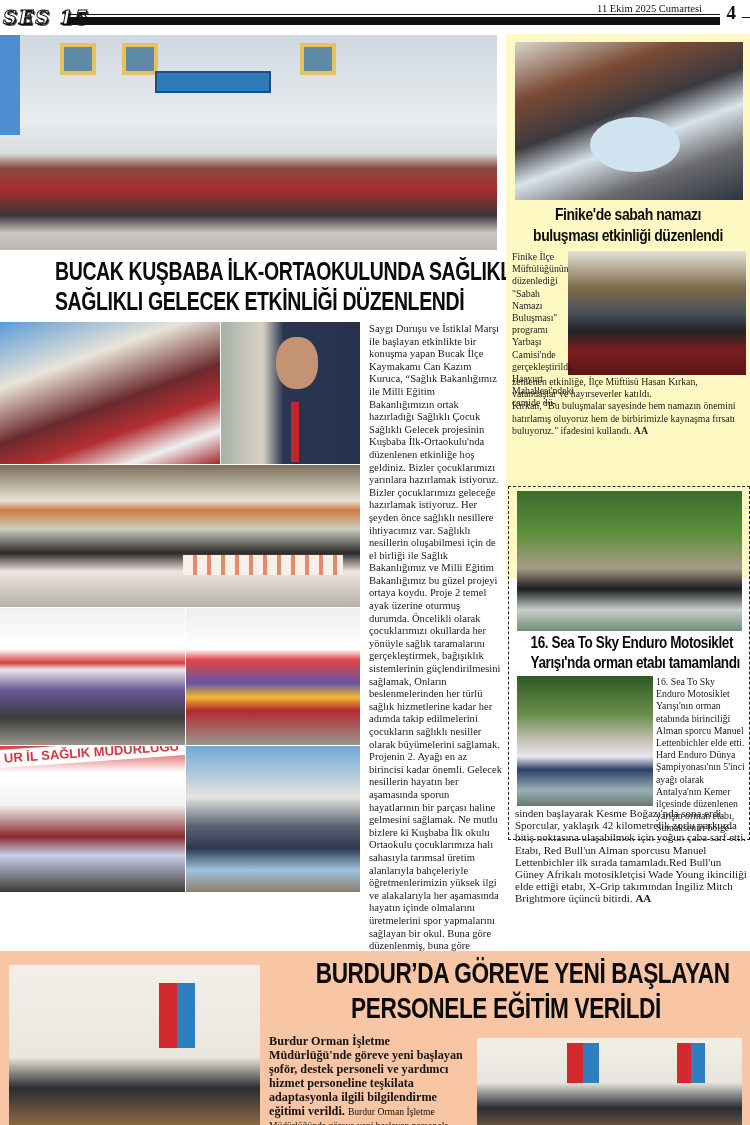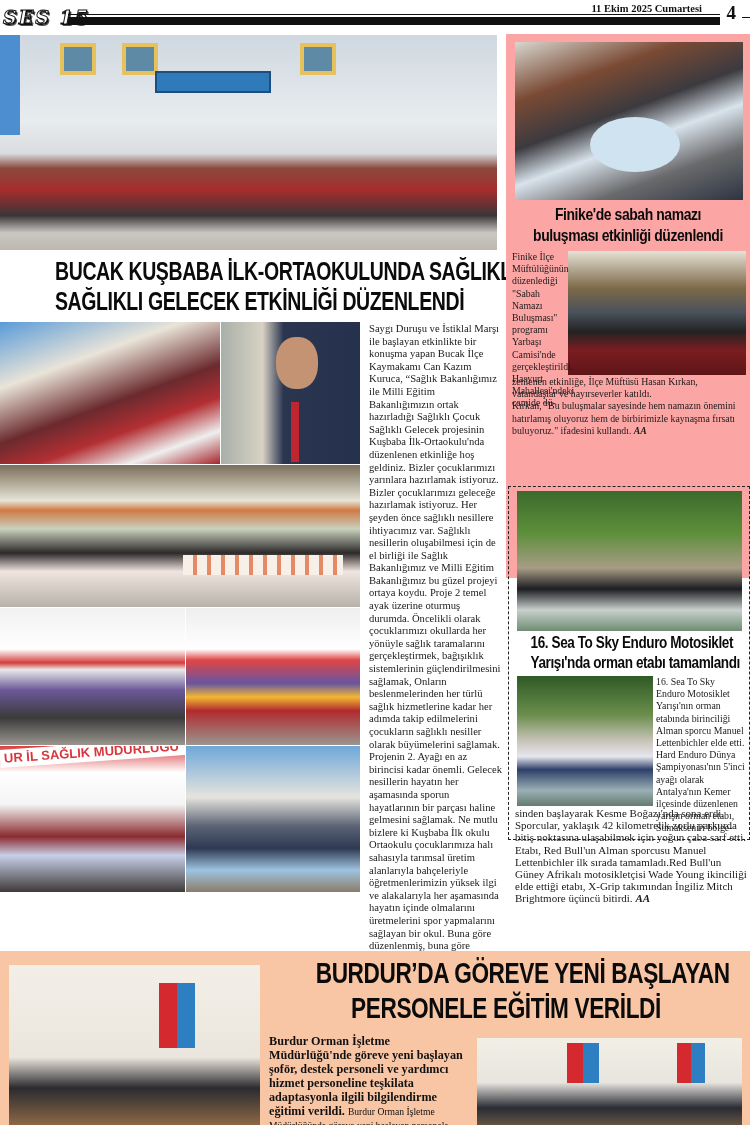--- a/index.html
+++ b/index.html
@@ -4,21 +4,21 @@
 <style>
   * { box-sizing: border-box; margin: 0; padding: 0; }
   html, body { width: 750px; height: 1125px; background: #ffffff; overflow: hidden; }
   body { position: relative; font-family: "DejaVu Serif", serif; color: #111; }
 
   
   .masthead { position: absolute; left: 0; top: 0; width: 750px; height: 30px; }
   .masthead .logo { position: absolute; left: 3px; top: 6px; font-family: "DejaVu Serif", serif; font-weight: bold; font-style: italic; font-size: 19px; letter-spacing: 2px; color: #fff; -webkit-text-stroke: 1px #111; text-shadow: 1px 1px 0 #111, 2px 2px 0 #555; }
   .masthead .rule-thin { position: absolute; left: 68px; right: 30px; top: 14px; height: 1px; background: #111; }
   .masthead .rule-thick { position: absolute; left: 68px; right: 30px; top: 17px; height: 8px; background: #111; }
-  .masthead .date { position: absolute; right: 48px; top: 3px; font-family: "Liberation Serif", serif; font-size: 10.5px; font-weight: bold; color: #111; }
+  .masthead .date { position: absolute; right: 48px; top: 3px; font-family: "Liberation Serif", serif; font-size: 10.5px; font-weight: normal; color: #111; }
   .masthead .pageno { position: absolute; right: 10px; top: 2px; font-family: "Liberation Serif", serif; font-weight: bold; font-size: 19px; color: #111; background: #fff; padding: 0 4px; }
   .masthead .tail { position: absolute; right: 0; top: 17px; width: 8px; height: 1px; background: #111; }
 
   
   .photo { position: absolute; overflow: hidden; }
   .ph-school { background: linear-gradient(180deg, #cfd8e0 0%, #e8ecef 40%, #d9dde0 55%, #8a4a3e 62%, #a72c2c 72%, #3b3538 84%, #c9c7c2 92%, #bdb8b0 100%); }
   .ph-school .sign { position: absolute; left: 155px; top: 36px; width: 116px; height: 22px; background: #2f7ab8; border: 2px solid #1c4f80; }
   .ph-school .win { position: absolute; width: 36px; height: 32px; background: #5f8aa6; border: 4px solid #e7c15b; }
   .ph-school .sky { position: absolute; left: 0; top: 0; width: 20px; height: 100px; background: #4c8ed0; }
 
@@ -47,24 +47,24 @@
   .ph-class2 .flag3 { position: absolute; left: 200px; top: 5px; width: 14px; height: 40px; background: #d4292f; }
   .ph-class2 .flag4 { position: absolute; left: 214px; top: 5px; width: 14px; height: 40px; background: #2d7fc1; }
 
   
   .headline { position: absolute; font-family: "Liberation Sans", sans-serif; font-weight: bold; text-align: center; color: #0b0b0b; letter-spacing: -0.5px; transform-origin: center; }
   .hl-main { left: 0; top: 256px; width: 500px; font-size: 25px; line-height: 30px; transform: scaleX(0.78); transform-origin: center; }
   .hl-main span { display: block; white-space: nowrap; }
 
   
   .bodytext { position: absolute; font-family: "Liberation Serif", serif; font-size: 10.6px; line-height: 12.6px; color: #1a1a1a; text-align: left; hyphens: auto; }
-  .bodytext b { font-weight: bold; font-style: italic; }
+  .bodytext b { font-weight: bold; }
 
   
-  .finike-box { position: absolute; left: 506px; top: 34px; width: 244px; height: 544px; background: #fca5a5; }
+  .finike-box { position: absolute; left: 506px; top: 34px; width: 244px; height: 544px; background: #fef9c3; }
   .finike-photo-frame { position: absolute; left: 9px; top: 8px; width: 228px; height: 158px; }
   .hl-finike { left: 0; top: 170px; width: 244px; font-size: 17px; line-height: 21px; transform: scaleX(0.82); }
   .hl-finike span { display: block; white-space: nowrap; }
 
   
   .moto-box { position: absolute; left: 508px; top: 486px; width: 242px; height: 354px; border: 1.5px dashed #222; }
   .hl-moto { left: 0; top: 145px; width: 240px; font-size: 16.5px; line-height: 20px; transform: scaleX(0.82); }
   .hl-moto span { display: block; white-space: nowrap; }
 
   

